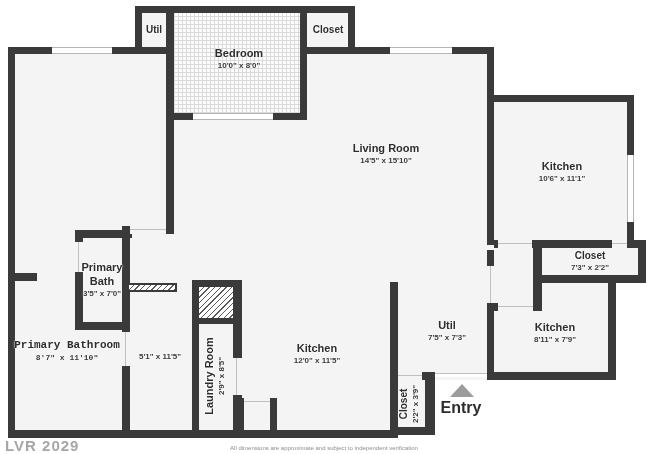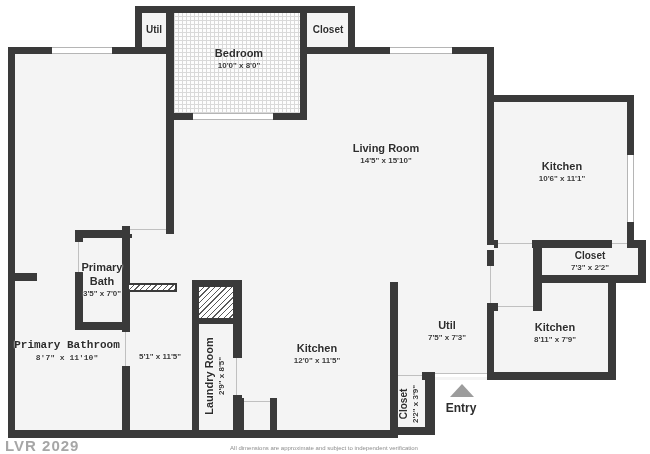--- a/index.html
+++ b/index.html
@@ -24,21 +24,21 @@
      background:repeating-linear-gradient(135deg,#ffffff 0 3px,#5a5a5a 3px 4px);}
   .rlabel{position:absolute;transform:translate(-50%,-50%);text-align:center;color:#2d2d2d;
           line-height:1.25;white-space:nowrap;z-index:5;
           text-shadow:0 0 2px #ffffff,0 0 2px #ffffff;}
   .rlabel.rot{transform:translate(-50%,-50%) rotate(-90deg);}
   .rlabel.wrap{white-space:normal;}
   .rname{display:block;font-weight:700;font-size:11px;}
   .rname.sm{font-size:10px;}
   .rdims{display:block;font-weight:600;font-size:8px;color:#3a3a3a;}
   .rdims:empty{display:none;}
-  .entry-label{position:absolute;transform:translate(-50%,-50%);font-weight:700;font-size:12px;color:#2d2d2d;z-index:5;text-align:center;}
+  .entry-label{position:absolute;transform:translate(-50%,-50%);font-weight:700;font-size:16px;color:#2d2d2d;z-index:5;text-align:center;}
   .entry-arrow{position:absolute;width:0;height:0;
      border-left:12px solid transparent;border-right:12px solid transparent;
      border-bottom:13px solid #9c9c9c;}
   .watermark{position:absolute;left:5px;top:437px;font-size:15px;font-weight:600;
      letter-spacing:1px;color:#a6a6a6;z-index:6;}
   .disclaimer{position:absolute;left:324px;top:448px;transform:translate(-50%,-50%);
      font-size:6px;color:#8d8d8d;white-space:nowrap;z-index:6;}
 </style>
 </head>
 <body>

